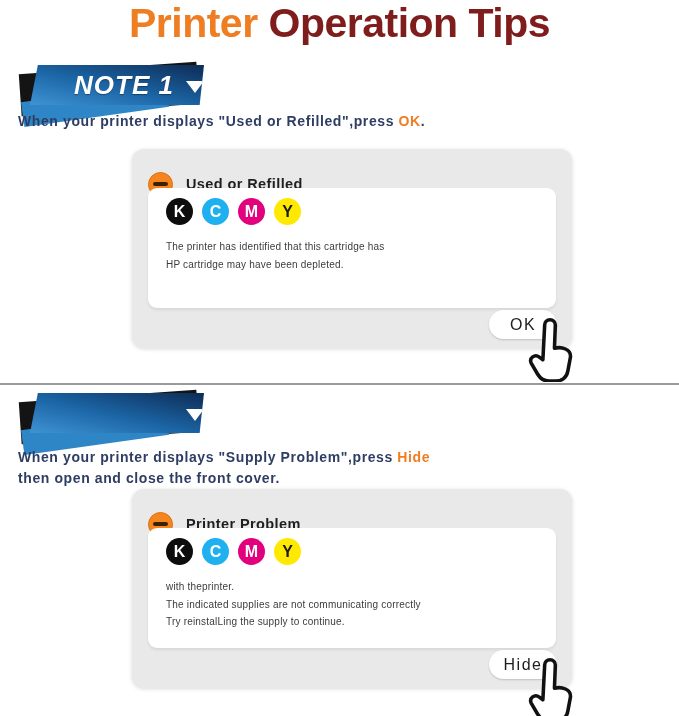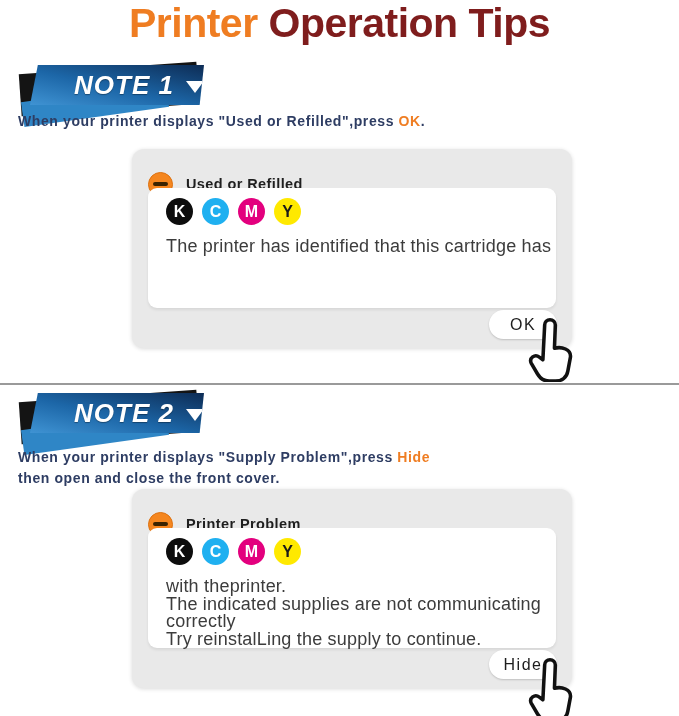--- a/index.html
+++ b/index.html
@@ -70,21 +70,21 @@
     background:#ffffff; border-radius:9px;
     box-shadow:0 2px 3px rgba(0,0,0,0.08);
   }
   .ink-row { position:absolute; left:18px; top:10px; display:flex; gap:9px; }
   .ink {
     width:27px; height:27px; border-radius:50%;
     display:flex; align-items:center; justify-content:center;
     font-weight:bold; font-size:16px;
   }
   .dlg-body {
-    position:absolute; left:18px; top:50px; font-size:18px;
+    position:absolute; left:18px; top:50px; font-size:10px;
     color:#3c3c3c; letter-spacing:0.2px; line-height:17.5px;
   }
   .dlg-btn {
     position:absolute; right:15px; bottom:9px; min-width:68px; height:29px;
     padding:0 14px; background:#ffffff; border-radius:15px; border:none;
     display:flex; align-items:center; justify-content:center;
     font-family:"Liberation Sans", sans-serif;
     font-size:16px; letter-spacing:1.5px; color:#1d1d1d;
     box-shadow:0 1px 2px rgba(0,0,0,0.18); cursor:pointer;
   }
@@ -126,35 +126,35 @@
     </div>
     <div class="dlg-white">
       <div class="ink-row">
         <span class="ink" style="background: rgb(13, 13, 13); color: rgb(255, 255, 255);">K</span>
         <span class="ink" style="background: rgb(31, 176, 240); color: rgb(255, 255, 255);">C</span>
         <span class="ink" style="background: rgb(227, 0, 126); color: rgb(255, 255, 255);">M</span>
         <span class="ink" style="background: rgb(255, 233, 0); color: rgb(26, 26, 26);">Y</span>
       </div>
       <div class="dlg-body">
         <div>The printer has identified that this cartridge has</div>
+        <div>HP cartridge may have been depleted.</div>
       </div>
     </div>
     <button class="dlg-btn">OK</button>
     <svg class="hand" viewBox="0 0 60 72">
       <path d="M24 8 a6 6 0 0 1 12 0 l-1 26 c8 -2 19 1 18 10 l-3 16 c-1 7 -7 11 -14 11 h-7 c-6 0 -10 -3 -13 -8 l-7 -12 c-3 -6 4 -11 9 -7 l4 3 z" fill="#ffffff" stroke="#111111" stroke-width="4" stroke-linejoin="round"></path>
     </svg>
   </div>
 
   <div class="divider" style="top:383px;"></div>
 
   <div class="note-badge" style="top:392px;">
     <div class="nb-black"></div>
     <div class="nb-tail"></div>
     <div class="nb-main">
-      <span class="nb-label">NOTE 2</span>
       <span class="nb-arrow"></span>
     </div>
   </div>
 
   <p class="intro" style="top:447px;">
     <span>When your printer displays "Supply Problem",press </span><span class="hl" style="color: rgb(239, 125, 34);">Hide</span><span></span>
     <br>
     <span>then open and close the front cover.</span>
   </p>
 

